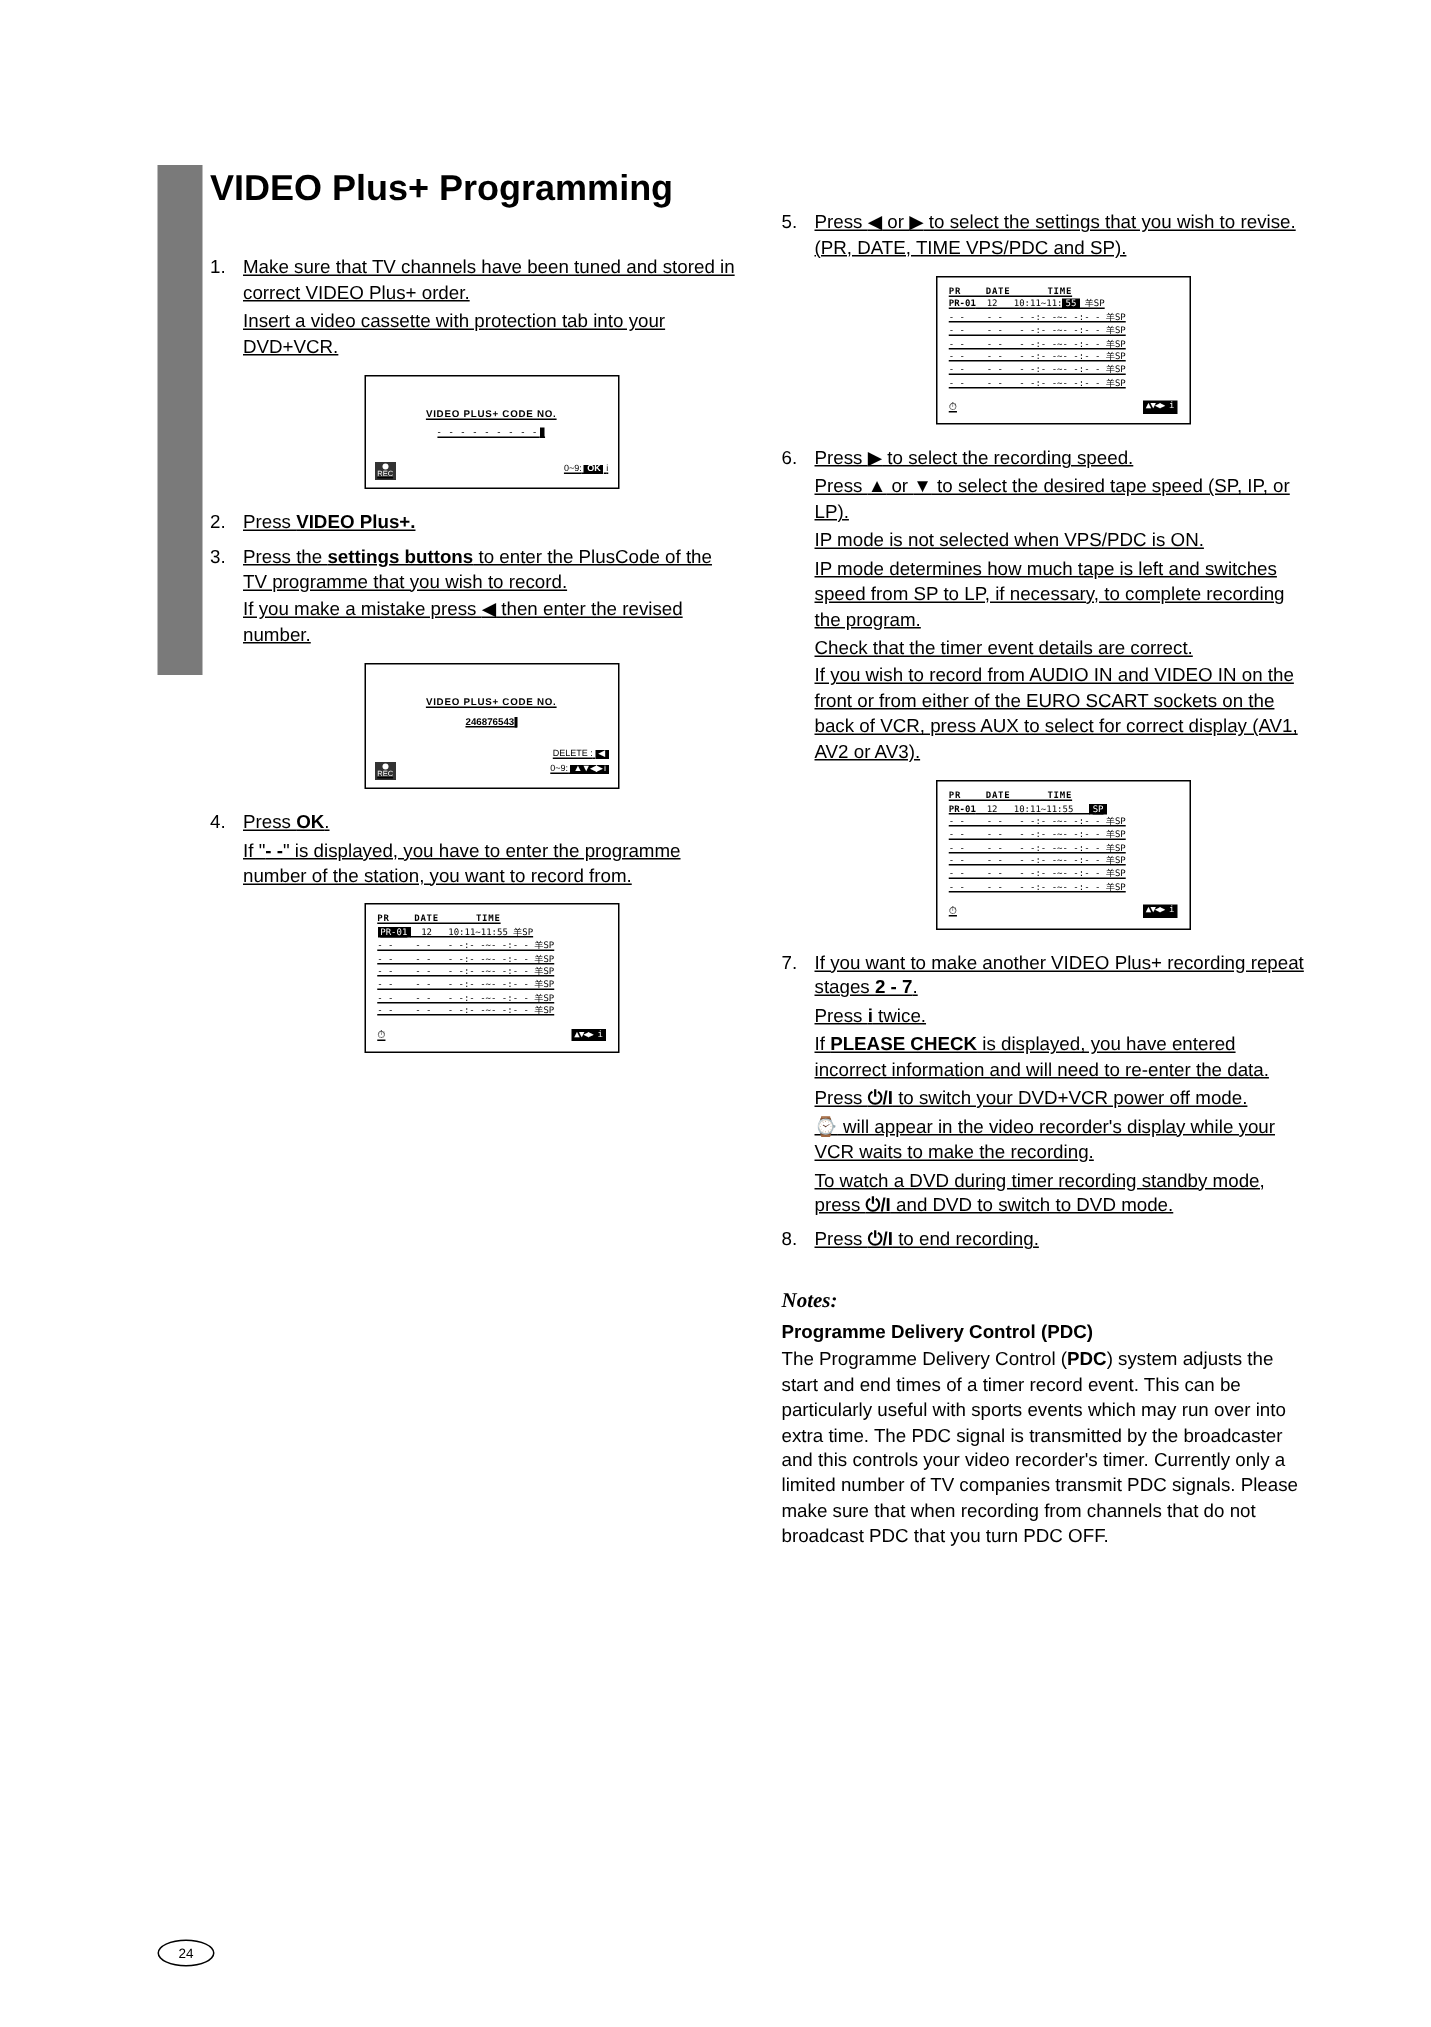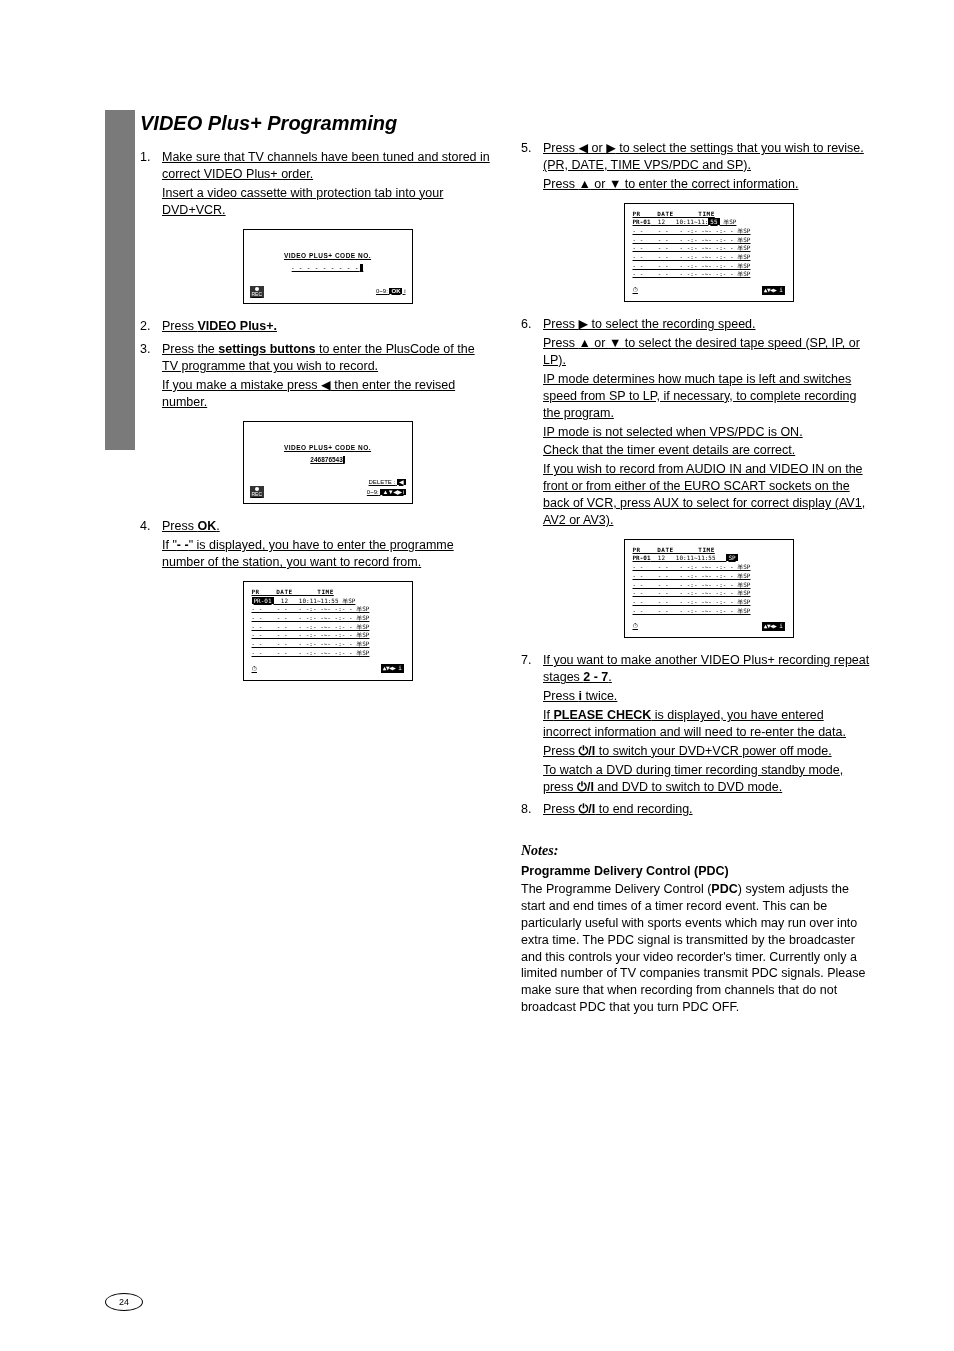--- a/index.html
+++ b/index.html
@@ -21,24 +21,23 @@
     width: 30px;
     height: 340px;
     background: #7a7a7a;
   }
   .columns {
     display: flex;
     gap: 28px;
   }
   .col { flex: 1; }
   h1 {
-    font-size: 20px;
+    font-size: 24px;
     font-weight: bold;
-    margin-bottom: 12px;
-    font-style: italic;
+    margin-bottom: 28px;
   }
   .intro { margin-bottom: 12px; }
   ol { list-style: none; padding: 0; }
   ol > li { display: flex; margin-bottom: 4px; }
   .num { width: 22px; flex-shrink: 0; }
   .body { flex: 1; text-decoration: underline; }
   .body p { margin-bottom: 2px; }
   .screen {
     border: 1px solid #000;
     width: 170px;
@@ -166,21 +165,20 @@
       </li>
     </ol>
   </div>
 
   <div class="col" style="padding-top:30px;">
     <ol>
       <li>
         <div class="num">5.</div>
         <div class="body">
           <p><span>Press </span><span class="tri">◀</span><span> or </span><span class="tri">▶</span><span> to select the settings that you wish to revise. (PR, DATE, TIME VPS/PDC and SP).</span></p>
-          <p><span>Press </span><span class="tri">▲</span><span> or </span><span class="tri">▼</span><span> to enter the correct information.</span></p>
           <div class="center-wrap">
             <div class="timer-screen">
               <div class="hdr row">PR    DATE      TIME</div>
               <div class="row"><b>PR-01</b>  12   10:11~11:<span class="inv">55</span> 羊SP</div>
               <div class="row">- -    - -   - -:- -~- -:- - 羊SP</div>
               <div class="row">- -    - -   - -:- -~- -:- - 羊SP</div>
               <div class="row">- -    - -   - -:- -~- -:- - 羊SP</div>
               <div class="row">- -    - -   - -:- -~- -:- - 羊SP</div>
               <div class="row">- -    - -   - -:- -~- -:- - 羊SP</div>
               <div class="row">- -    - -   - -:- -~- -:- - 羊SP</div>
@@ -191,22 +189,22 @@
             </div>
           </div>
         </div>
       </li>
 
       <li>
         <div class="num">6.</div>
         <div class="body">
           <p><span>Press </span><span class="tri">▶</span><span> to select the recording speed.</span></p>
           <p><span>Press </span><span class="tri">▲</span><span> or </span><span class="tri">▼</span><span> to select the desired tape speed (SP, IP, or LP).</span></p>
+          <p>IP mode is not selected when VPS/PDC is ON.</p>
           <p>IP mode determines how much tape is left and switches speed from SP to LP, if necessary, to complete recording the program.</p>
-          <p>IP mode is not selected when VPS/PDC is ON.</p>
           <p>Check that the timer event details are correct.</p>
           <p>If you wish to record from AUDIO IN and VIDEO IN on the front or from either of the EURO SCART sockets on the back of VCR, press AUX to select for correct display (AV1, AV2 or AV3).</p>
           <div class="center-wrap">
             <div class="timer-screen">
               <div class="hdr row">PR    DATE      TIME</div>
               <div class="row"><b>PR-01</b>  12   10:11~11:55   <span class="inv">SP</span></div>
               <div class="row">- -    - -   - -:- -~- -:- - 羊SP</div>
               <div class="row">- -    - -   - -:- -~- -:- - 羊SP</div>
               <div class="row">- -    - -   - -:- -~- -:- - 羊SP</div>
               <div class="row">- -    - -   - -:- -~- -:- - 羊SP</div>
@@ -221,20 +219,21 @@
         </div>
       </li>
 
       <li>
         <div class="num">7.</div>
         <div class="body">
           <p><span>If you want to make another VIDEO Plus+ recording repeat stages </span><b>2 - 7</b><span>.</span></p>
           <p><span>Press </span><b>i</b><span> twice.</span></p>
           <p><span>If </span><b>PLEASE CHECK</b><span> is displayed, you have entered incorrect information and will need to re-enter the data.</span></p>
           <p><span>Press </span><b>⏻/I</b><span> to switch your DVD+VCR power off mode.</span></p>
+          <p><span>⌚</span><span> will appear in the video recorder's display while your VCR waits to make the recording.</span></p>
           <p><span>To watch a DVD during timer recording standby mode, press </span><b>⏻/I</b><span> and DVD to switch to DVD mode.</span></p>
         </div>
       </li>
 
       <li>
         <div class="num">8.</div>
         <div class="body">
           <p><span>Press </span><b>⏻/I</b><span> to end recording.</span></p>
         </div>
       </li>

